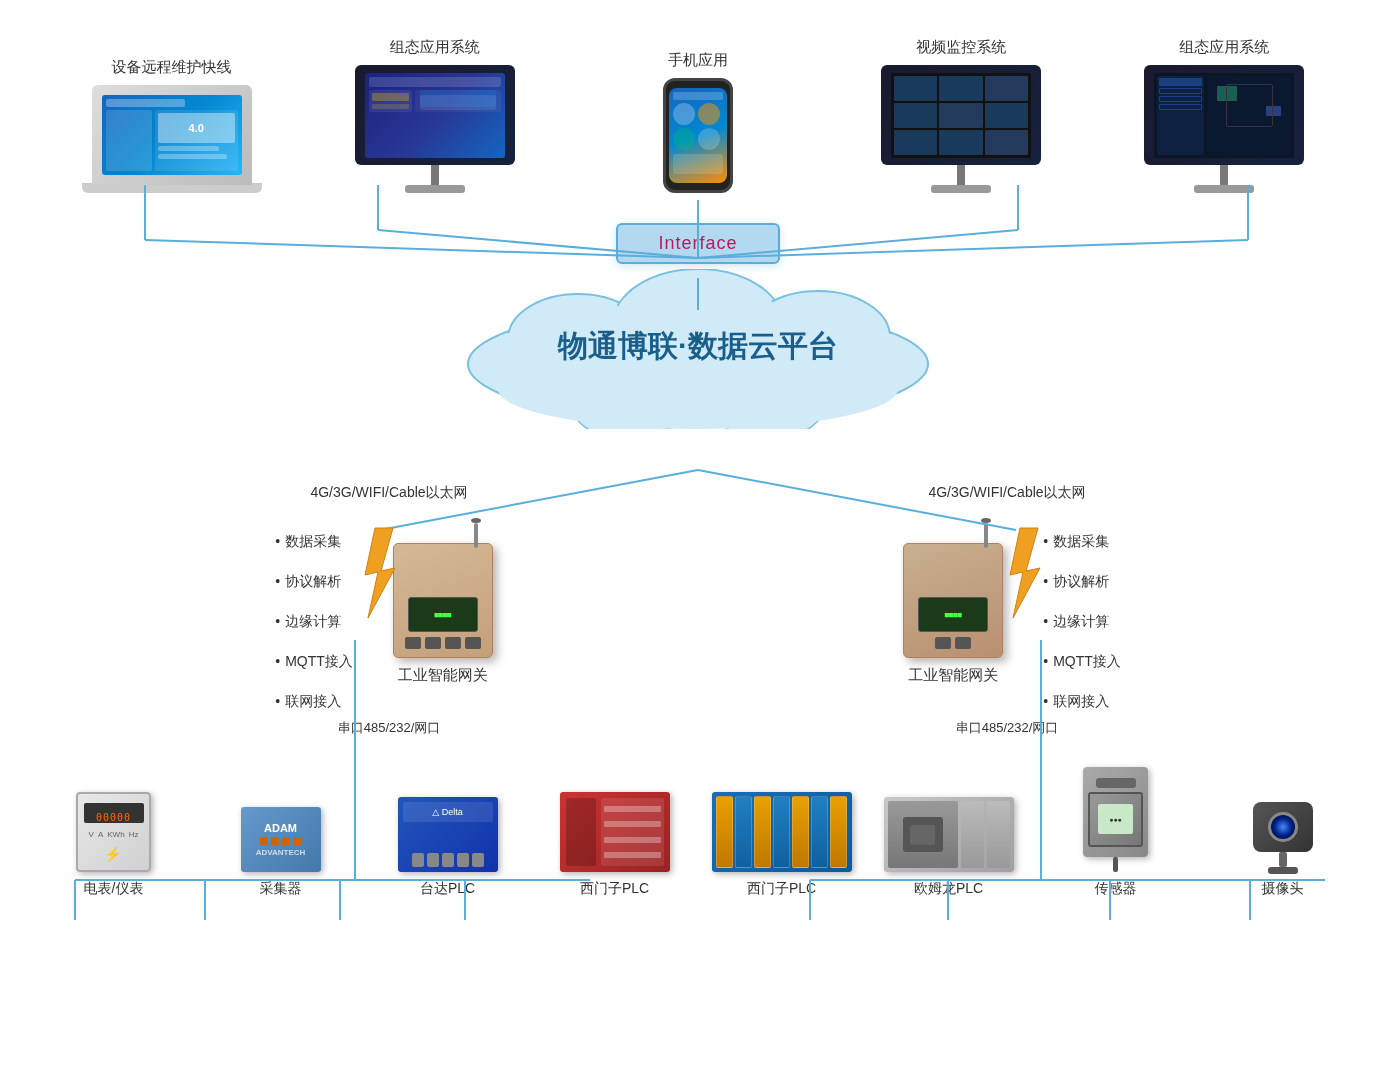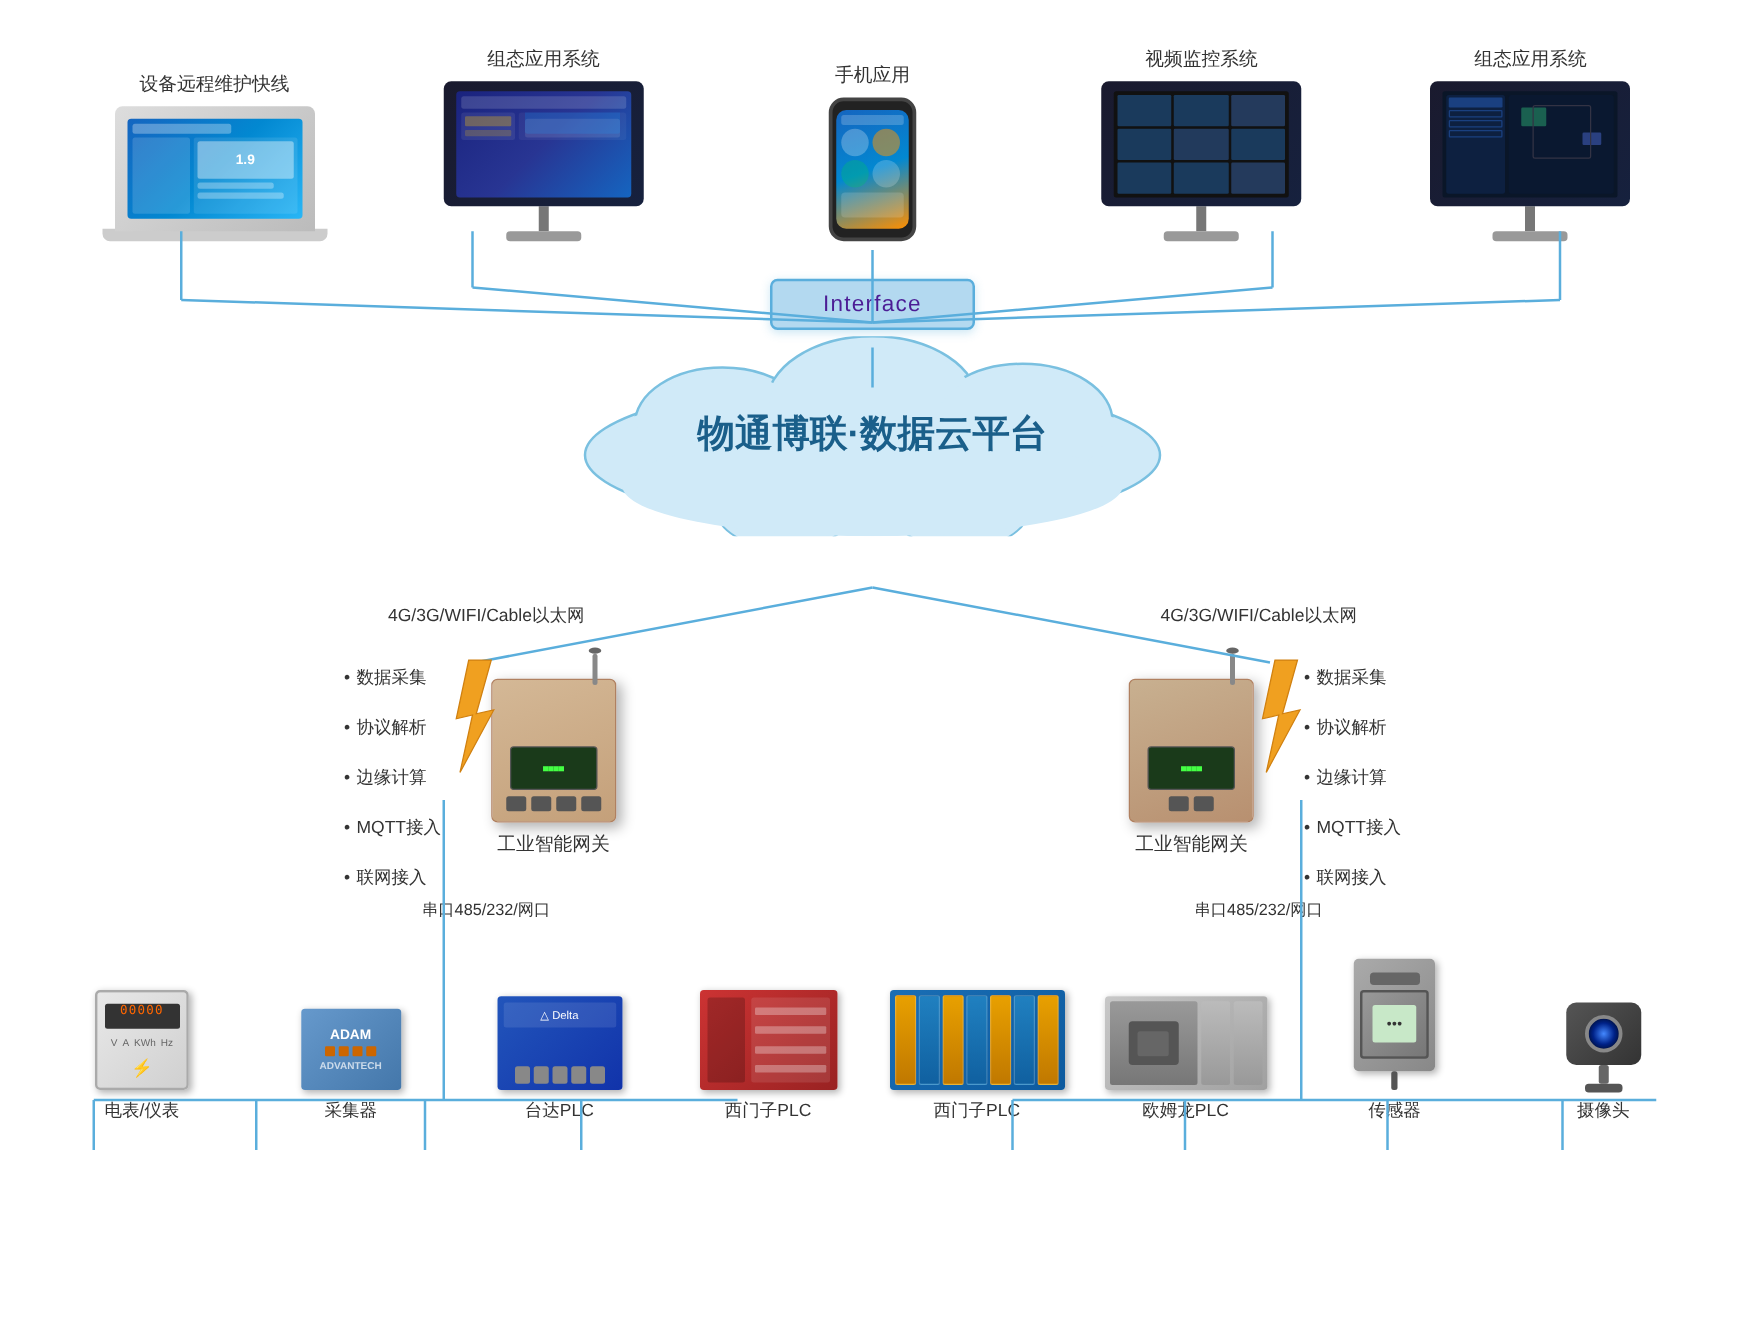--- a/index.html
+++ b/index.html
@@ -164,21 +164,21 @@
       margin-top: 10px;
       position: relative;
     }
 
     .interface-box {
       background: #b3d9f0;
       border: 2px solid #5aaedc;
       border-radius: 6px;
       padding: 8px 40px;
       font-size: 18px;
-      color: #4c1d95;
+      color: #be185d;
       letter-spacing: 1px;
       box-shadow: 0 2px 8px rgba(90,174,220,0.3);
     }
 
     
     .cloud-section {
       display: flex;
       flex-direction: column;
       align-items: center;
       margin-top: 5px;
@@ -627,21 +627,21 @@
       padding: 5px;
       box-shadow: 2px 2px 6px rgba(0,0,0,0.3);
       border: 2px solid #aaa;
     }
     .emeter-display {
       width: 60px;
       height: 20px;
       background: #333;
       border-radius: 2px;
       display: flex;
-      align-items: flex-start;
+      align-items: flex-end;
       justify-content: center;
     }
     .emeter-digit {
       font-size: 10px;
       color: #ff6600;
       font-family: monospace;
       letter-spacing: 1px;
     }
     .emeter-labels {
       display: flex;
@@ -711,21 +711,21 @@
     <div class="device-item">
       <div class="device-label">设备远程维护快线</div>
       <div style="position:relative; display:flex; flex-direction:column; align-items:center;">
         <div class="device-laptop">
           <div class="laptop-screen-inner">
             <div class="screen-mockup">
               <div class="mockup-bar short"></div>
               <div style="display:flex; gap:3px; flex:1;">
                 <div style="width:35%; background:rgba(255,255,255,0.15); border-radius:2px;"></div>
                 <div style="flex:1; background:rgba(255,255,255,0.1); border-radius:2px; padding:3px;">
-                  <div style="background:rgba(255,255,255,0.4); height:30px; border-radius:2px; margin-bottom:3px; display:flex; align-items:center; justify-content:center; font-size:11px; color:white; font-weight:bold;">1.9</div>
+                  <div style="background:rgba(255,255,255,0.4); height:30px; border-radius:2px; margin-bottom:3px; display:flex; align-items:center; justify-content:center; font-size:11px; color:white; font-weight:bold;">4.0</div>
                   <div class="mockup-bar medium" style="height:5px;"></div>
                   <div class="mockup-bar" style="height:5px; width:90%;"></div>
                 </div>
               </div>
             </div>
           </div>
         </div>
         <div class="laptop-base"></div>
       </div>
     </div>

